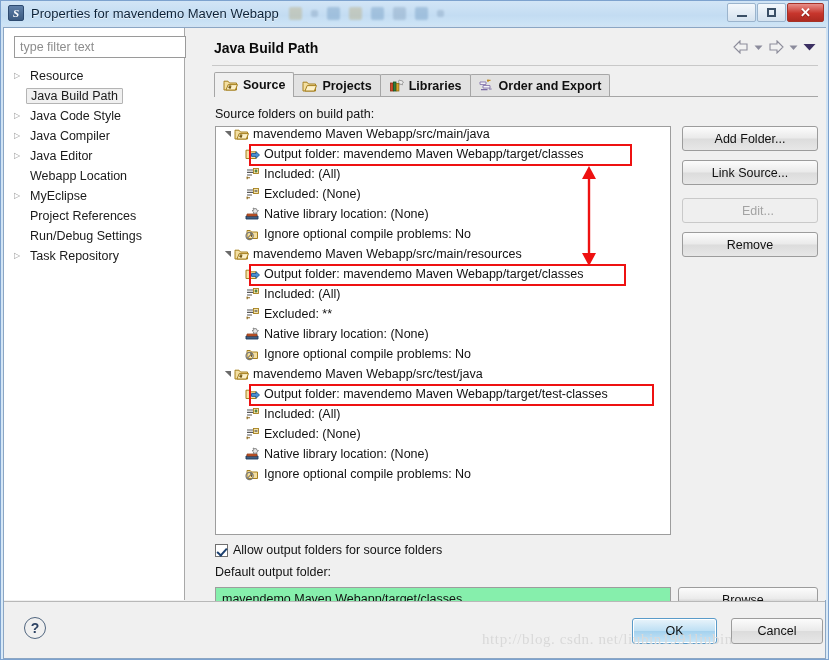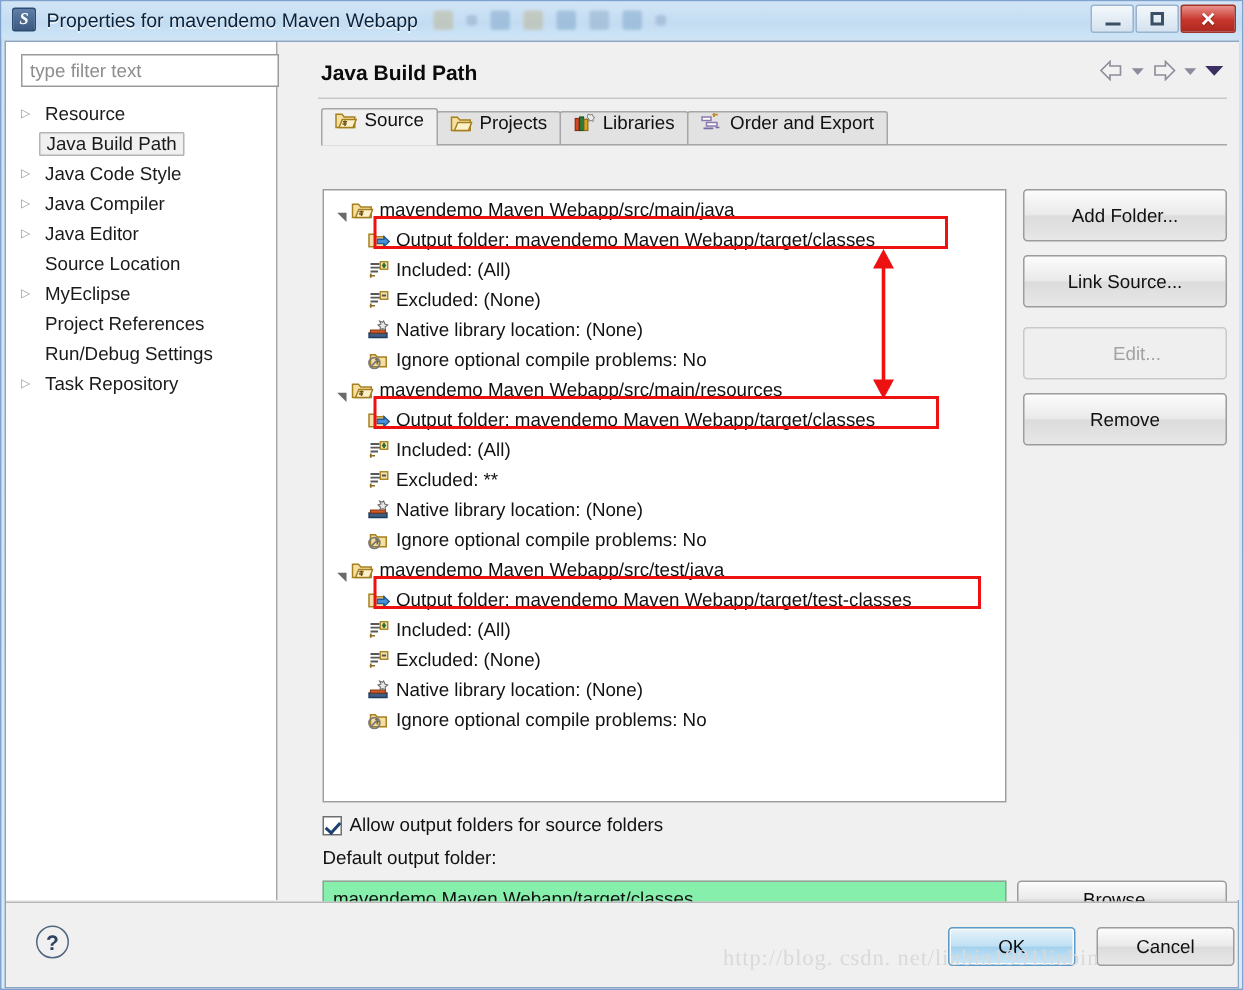--- a/index.html
+++ b/index.html
@@ -95,48 +95,48 @@
   #page-title {
     position:absolute; left:10px; top:12px; font-size:14px; font-weight:bold; color:#0b0b0b;
   }
   #header-nav { position:absolute; right:10px; top:12px; display:flex; align-items:center; gap:5px; }
   .hdr-ico { display:flex; align-items:center; justify-content:center; }
   #hdr-sep { position:absolute; left:8px; top:37px; width:606px; height:1px; background:#c8c8c8; }
 
   
   #tabs { position:absolute; left:10px; top:44px; display:flex; align-items:flex-end; }
   .tab {
-    display:flex; align-items:flex-start; gap:5px; height:23px;
+    display:flex; align-items:center; gap:5px; height:23px;
     padding:0 8px; font-size:12.5px; color:#101010; white-space:nowrap;
     border:1px solid #a6a6a6; border-bottom:none; background:#e2e2e2;
-    border-radius:2px 2px 0 0; margin-right:-1px; position:relative;
+    border-radius:2px 2px 0 0; margin-right:-1px; position:relative;font-weight:bold;
   }
   .tab.active { background:#f0f0f0; height:25px; z-index:3; }
   #tab-underline { position:absolute; left:10px; top:68px; width:604px; height:1px; background:#a6a6a6; }
 
   #src-label { position:absolute; left:11px; top:79px; font-size:12.5px; color:#111; }
 
   
   #tree-box {
     position:absolute; left:11px; top:98px; width:456px; height:409px;
     background:#ffffff; border:1px solid #9d9d9d; overflow:hidden;
   }
   .trow {
-    height:20px; display:flex; align-items:flex-end; white-space:nowrap;
+    height:20px; display:flex; align-items:flex-start; white-space:nowrap;
     font-size:12.5px; color:#121212; padding-left:4px;
   }
   .trow.lvl0 { padding-left:6px; }
   .trow.lvl1 { padding-left:28px; }
   .t-arrow { width:11px; flex:none; color:#6a6a6a; font-size:8px; }
   .t-ico { width:17px; flex:none; display:flex; align-items:center; justify-content:center; margin-right:3px; }
 
   
   #side-buttons { position:absolute; left:478px; top:98px; width:136px; }
   .sbtn {
-    width:136px; height:35px; margin-bottom:9px;
+    width:136px; height:25px; margin-bottom:9px;
     border:1px solid #9c9c9c; border-radius:3px;
     background: linear-gradient(#fcfcfc,#eaeaea 48%,#dcdcdc 52%,#e7e7e7);
     font-family:"Liberation Sans",sans-serif; font-size:12.5px; color:#101010;
     cursor:default;
   }
   .sbtn.disabled { color:#a3a3a3; background:#efefef; border-color:#c9c9c9; }
   .sbtn.gap { margin-top:4px;padding-left:16px; }
 
   
   #allow-row { position:absolute; left:11px; top:515px; display:flex; align-items:center; gap:5px; font-size:12.5px; color:#111; }
@@ -249,21 +249,21 @@
           <div class="nav-item">
             <span class="nav-arrow">▷</span>
             <span class="nav-label">Java Compiler</span>
           </div>
           <div class="nav-item">
             <span class="nav-arrow">▷</span>
             <span class="nav-label">Java Editor</span>
           </div>
           <div class="nav-item">
             <span class="nav-arrow"></span>
-            <span class="nav-label">Source Location</span>
+            <span class="nav-label">Webapp Location</span>
           </div>
           <div class="nav-item">
             <span class="nav-arrow">▷</span>
             <span class="nav-label">MyEclipse</span>
           </div>
           <div class="nav-item">
             <span class="nav-arrow"></span>
             <span class="nav-label">Project References</span>
           </div>
           <div class="nav-item">
@@ -340,20 +340,21 @@
                 <path d="M1 3 L7 3 L7 5.4 L1 5.4 Z" fill="#fff" stroke="#8a7ab0" stroke-width="1"></path>
                 <path d="M4 6.6 L11 6.6 L11 9 L4 9 Z" fill="#fff" stroke="#8a7ab0" stroke-width="1"></path>
                 <path d="M8 1.4 L11.5 1.4 M9 0.5 L9 3" stroke="#c08a22" stroke-width="1.2"></path>
                 <path d="M2 10.6 L8.5 10.6 M10 10 L12.6 10" stroke="#7a6aa3" stroke-width="1.1"></path>
               </svg></span>
             <span>Order and Export</span>
           </div>
         </div>
       <div id="tab-underline"></div>
 
+      <div id="src-label">Source folders on build path:</div>
 
       <div id="tree-box">
           <div class="trow lvl0">
             <span class="t-arrow" style="transform: rotate(-90deg); display: inline-block;">◢</span>
             <span class="t-ico">
               <span class="ic"><svg width="15" height="14" viewBox="0 0 15 14">
                   <path d="M1 4.5 L1 12 L13.5 12 L13.5 5 L6.5 5 L5 3.2 L1 3.2 Z" fill="#f4dfa0" stroke="#a6801f" stroke-width="1"></path>
                   <path d="M3 12 L5.2 6.6 L14.5 6.6 L12.3 12 Z" fill="#fdf1c9" stroke="#a6801f" stroke-width="1"></path>
                   <path d="M7 7.4 L7 11 M5.6 8.2 L8.4 8.2 M5.3 9.6 L8.1 9.6" stroke="#6e5410" stroke-width="1"></path>
                 </svg></span>

